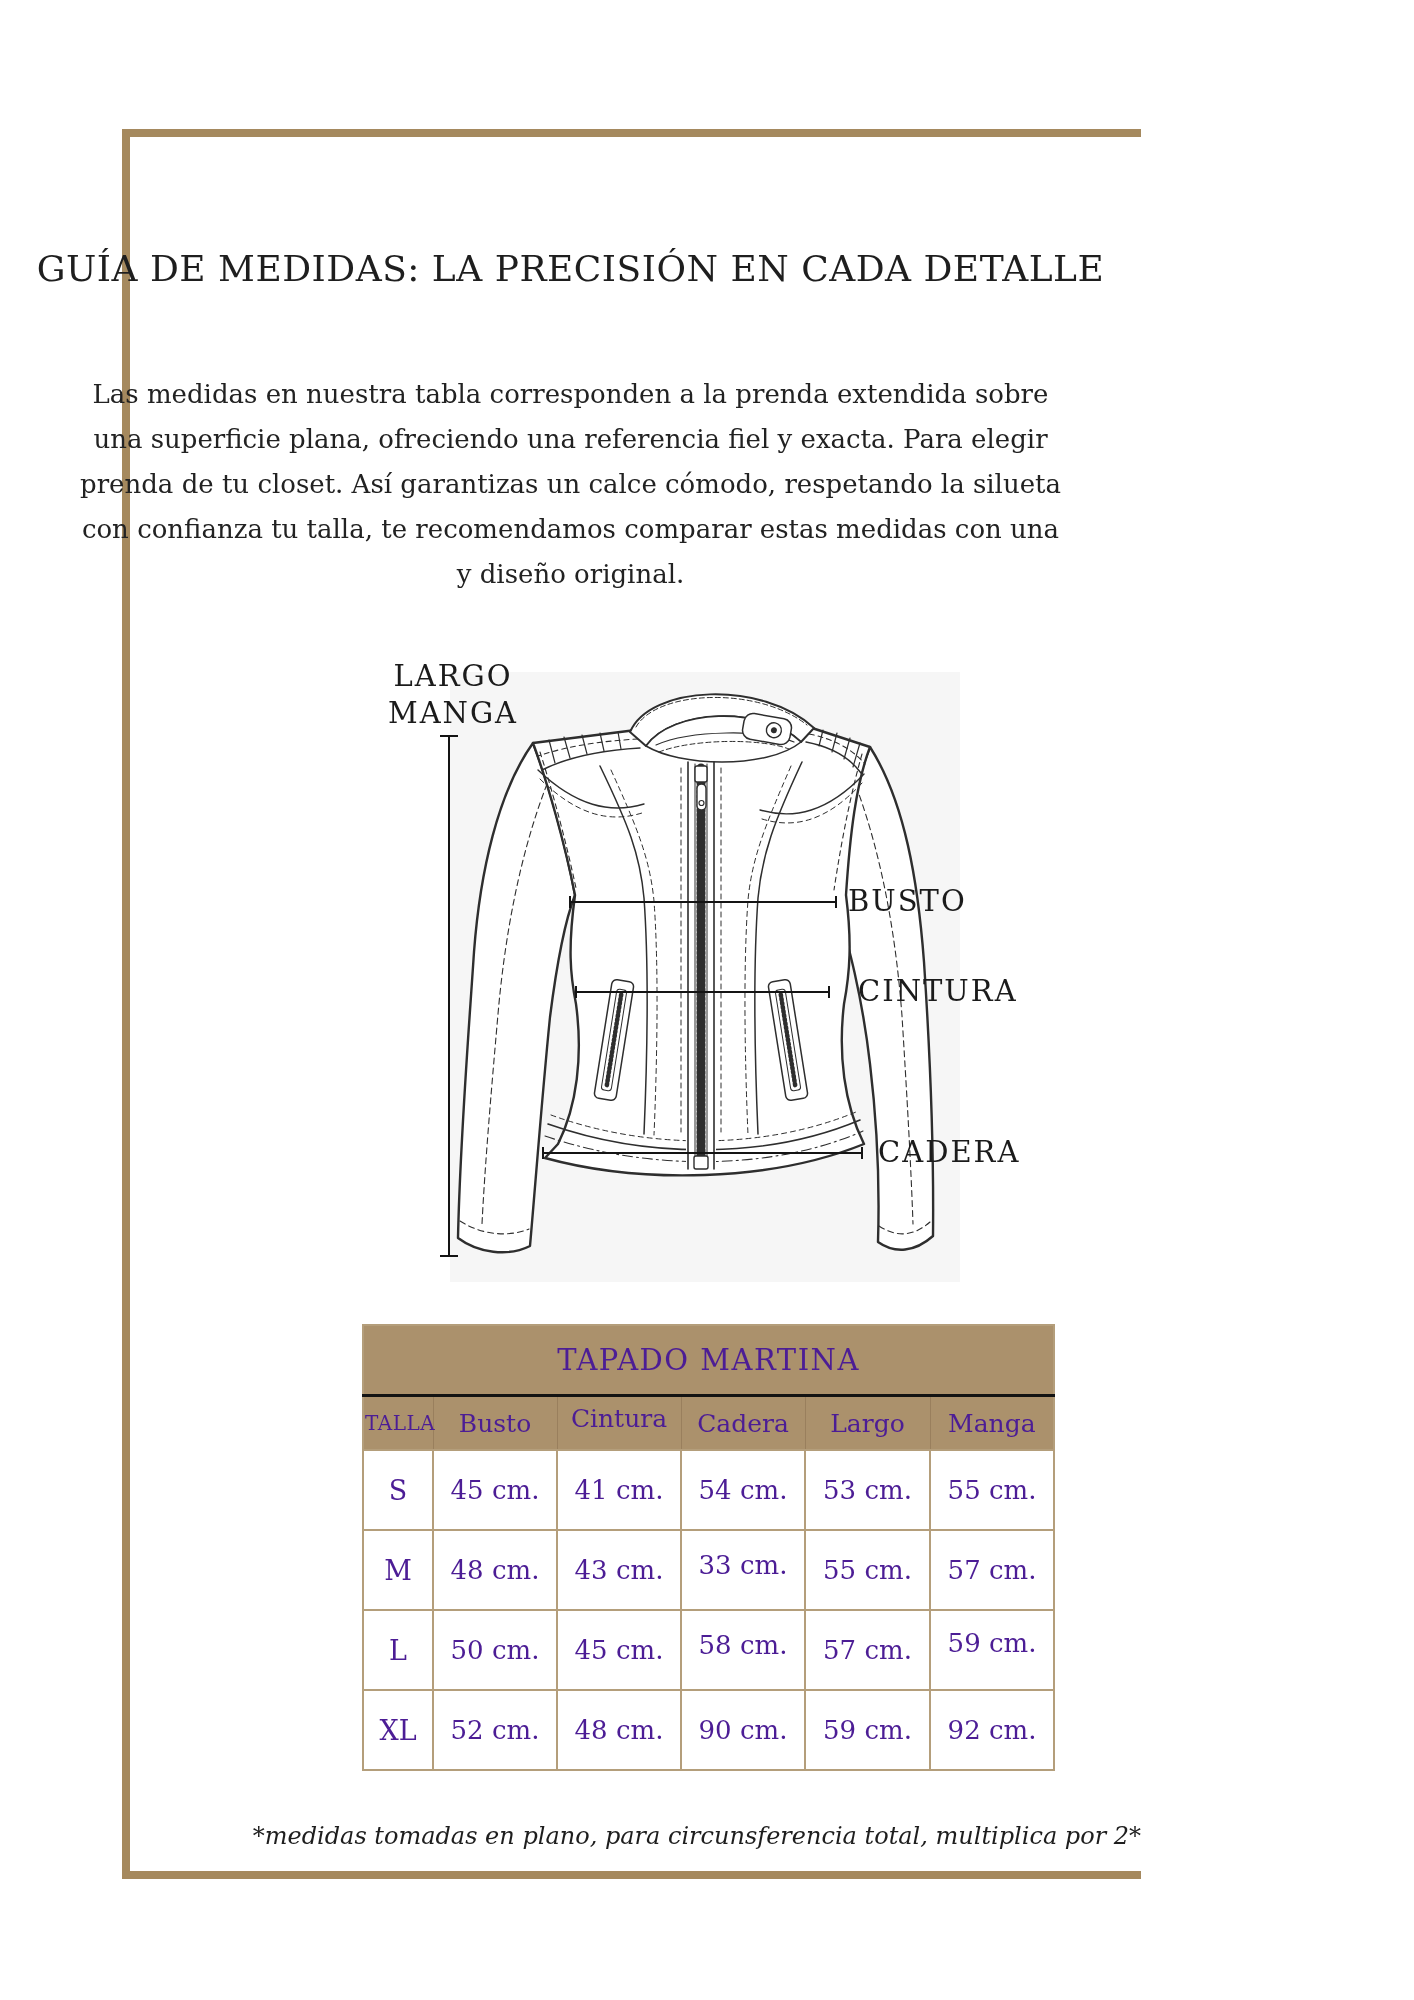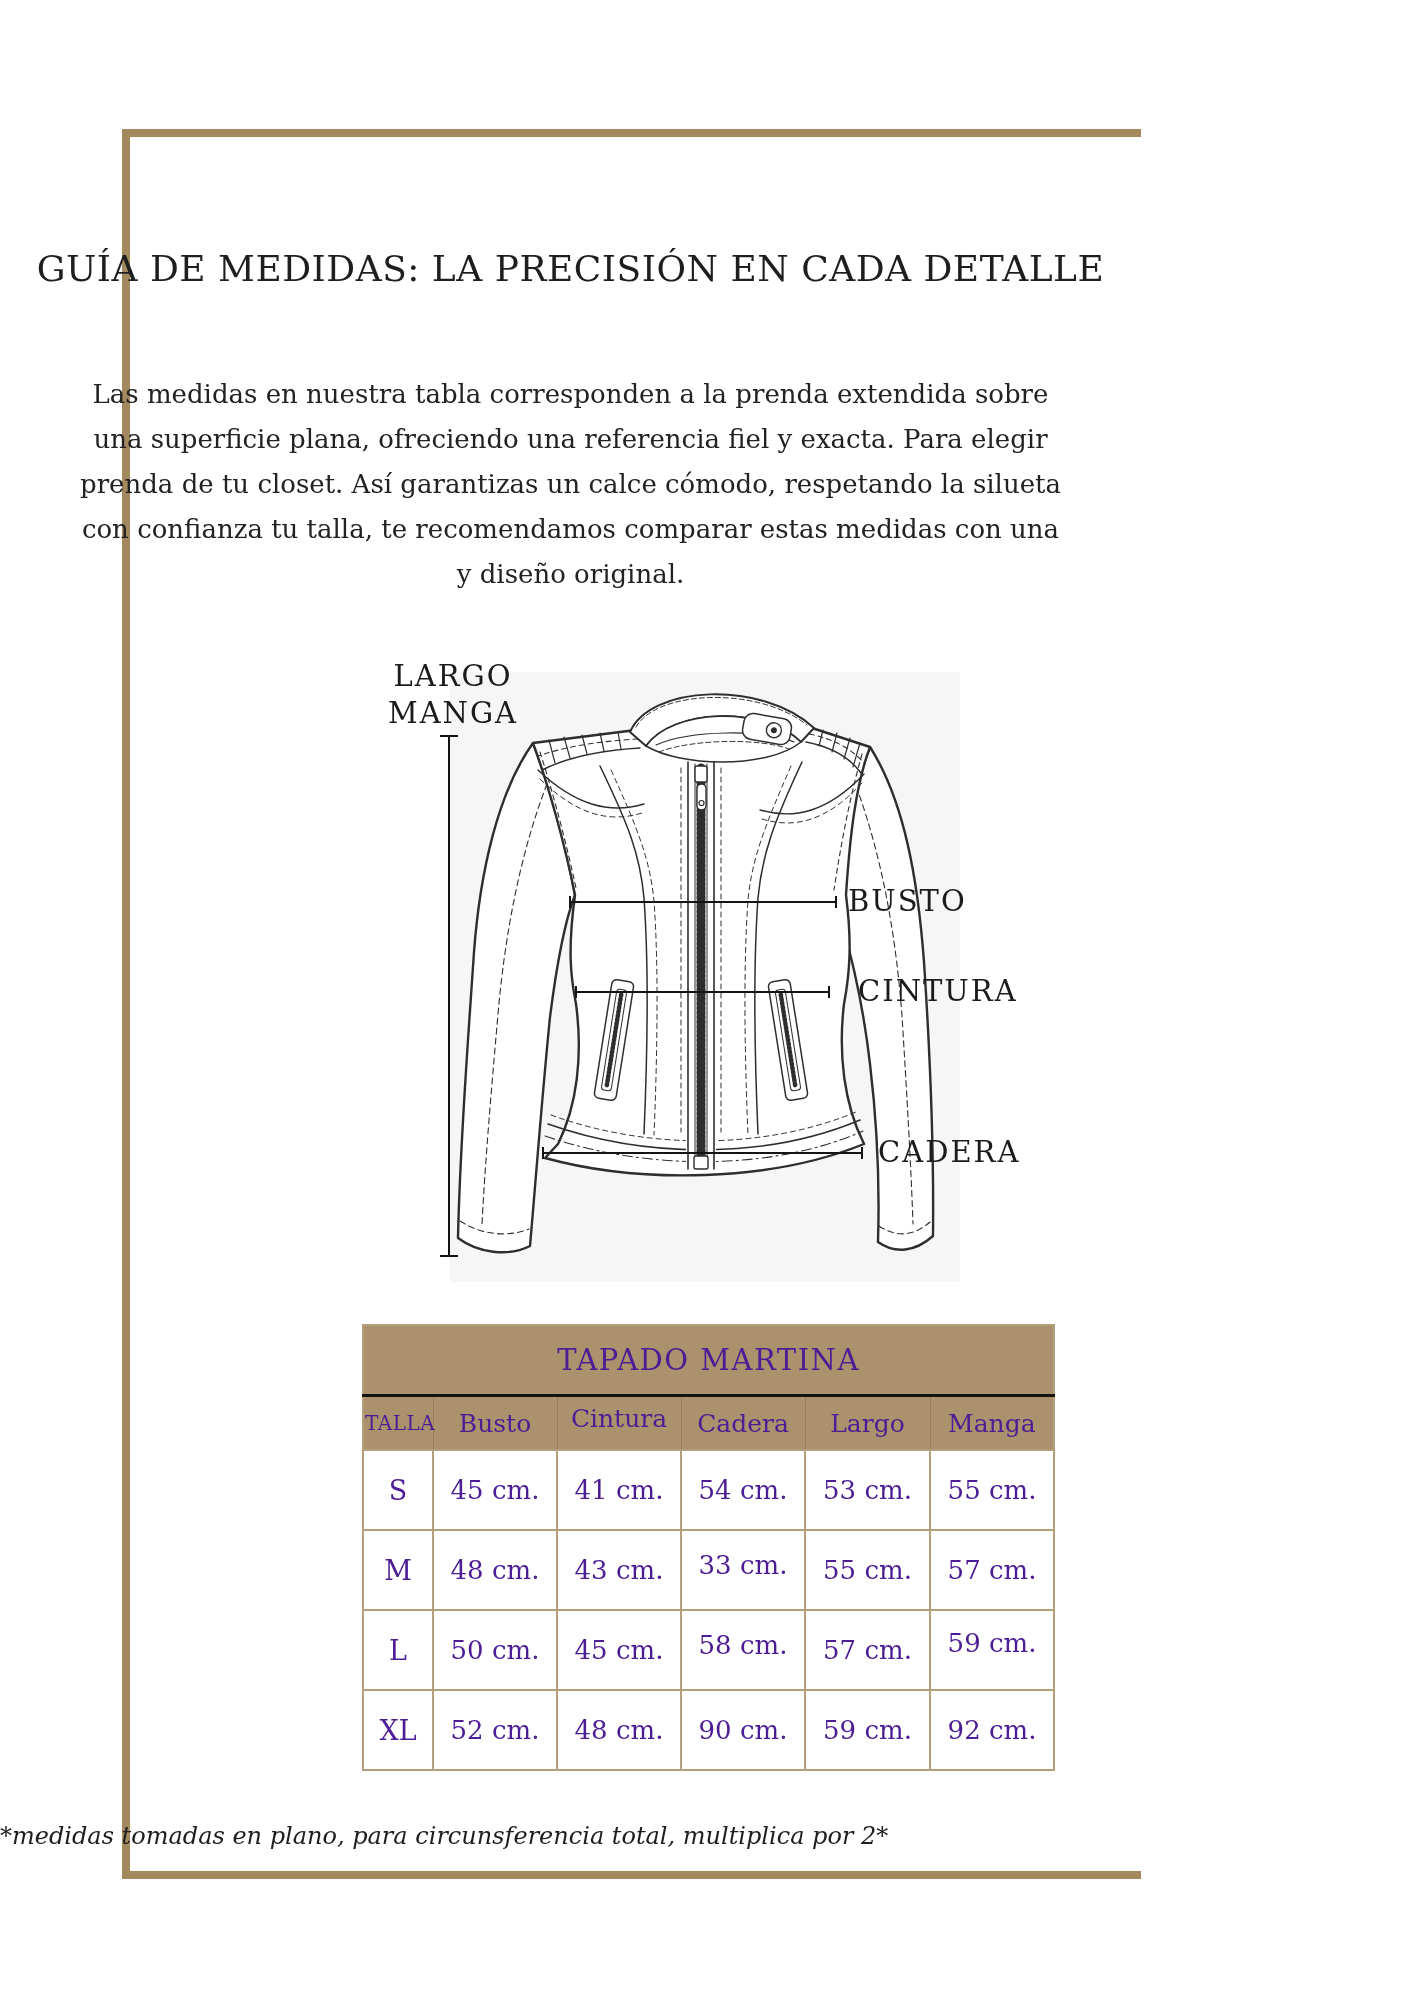--- a/index.html
+++ b/index.html
@@ -52,21 +52,21 @@
   .tbl-cols th{height:50px;font-size:25px;}
   .tbl-cols th.talla-col{font-size:20px;letter-spacing:0.5px;}
   .tbl-cols th + th{border-left:1px solid rgba(70,50,25,0.18);}
   .size-table tbody td{
     height:76px;border:2px solid #b49e7b;background:#fff;text-align:center;font-size:26px;
   }
   .size-table tbody td.talla-cell{font-size:27px;}
   .nudge4{position:relative;top:-5px;display:inline-block;}
   .nudge6{position:relative;top:-7px;display:inline-block;}
   .footnote{
-    position:absolute;left:0;right:0;top:1822px;text-align:left;
+    position:absolute;left:0;right:0;top:1822px;text-align:right;
     font-size:24px;font-style:italic;color:#1e1e1e;
   }
 </style>
 </head>
 <body>
 
 <div class="page">
 
   <div class="frame"></div>
 

